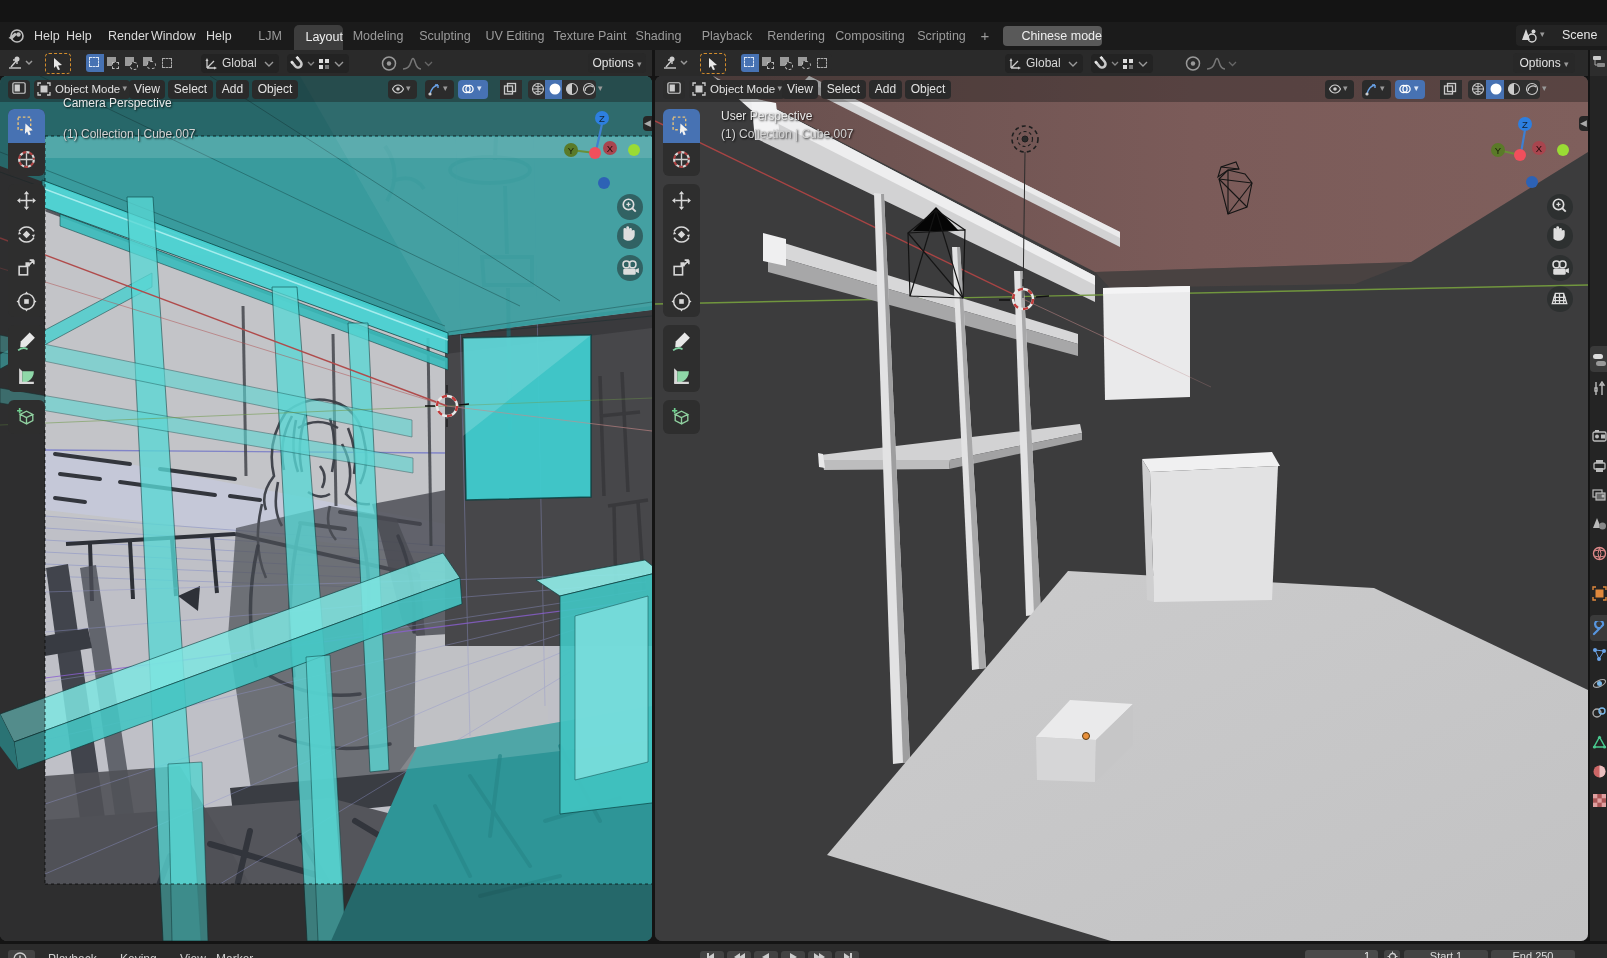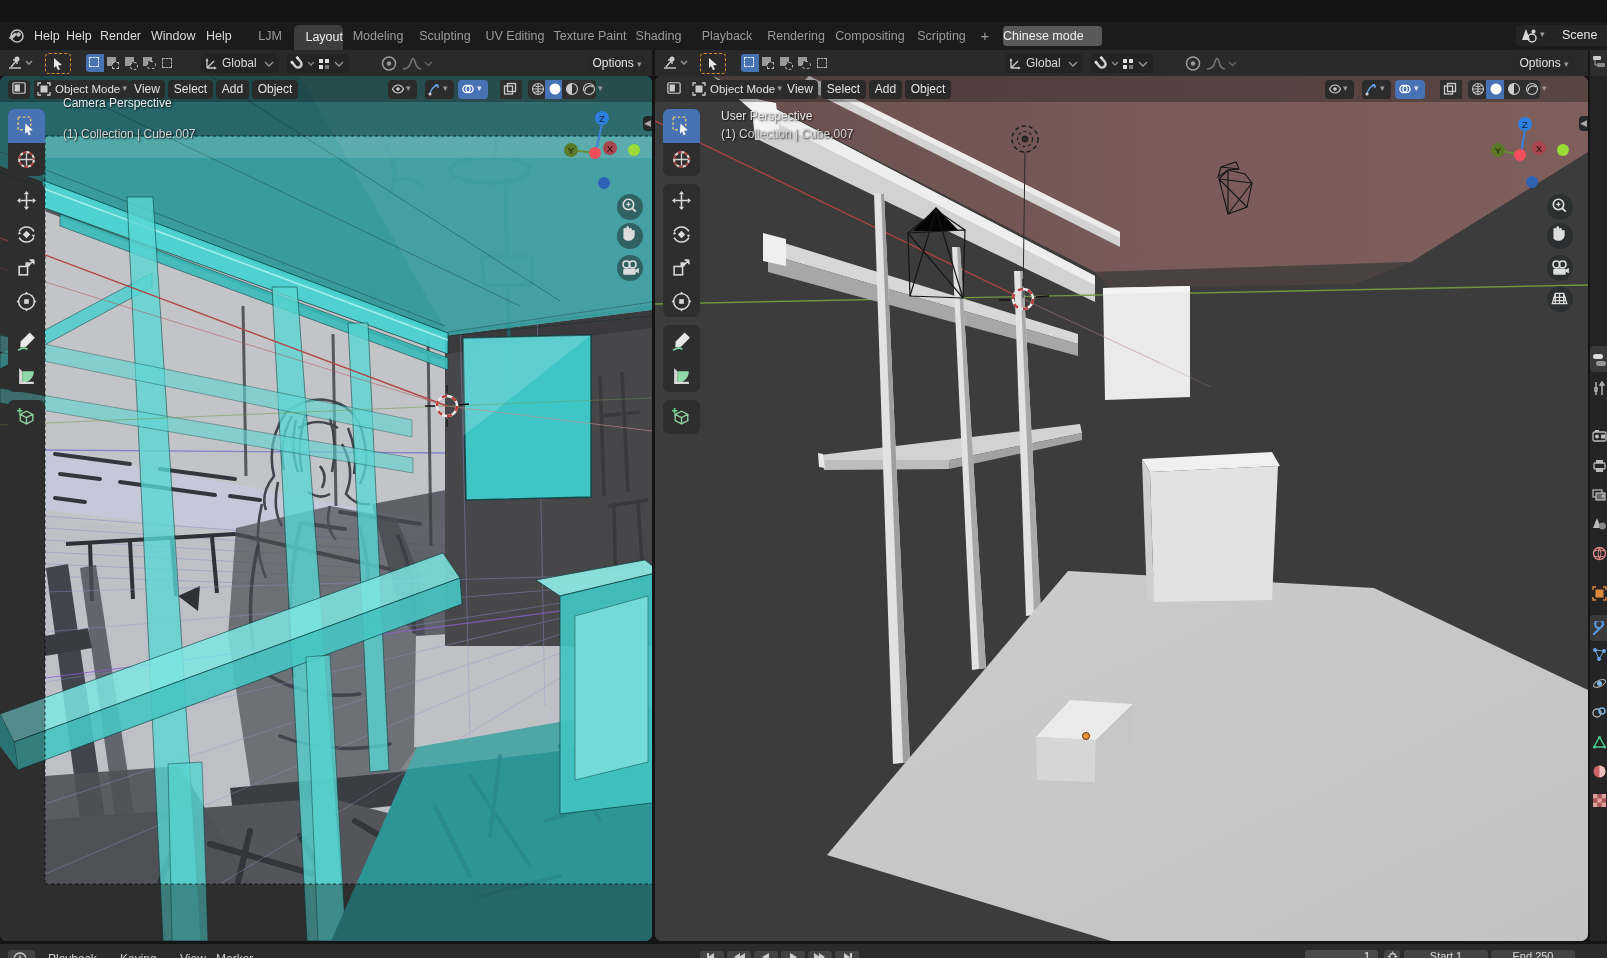--- a/index.html
+++ b/index.html
@@ -7,21 +7,21 @@
 .abs{position:absolute}
 #stage{position:absolute;left:0;top:0;width:1607px;height:958px}
 
 #title{left:0;top:0;width:1607px;height:22px;background:#ffffff;color:#1c1c1c;font-size:13px;line-height:22px}
 #title .txt{position:absolute;left:22px;top:0}
 
 #topbar{left:0;top:22px;width:1607px;height:28px;background:#1b1b1b;color:#d6d6d6;font-size:12.5px}
 .menu{position:absolute;top:7px;color:#dadada}
 .tab{position:absolute;top:0;height:28px;line-height:28px;color:#9b9b9b;text-align:center}
 .tabact{position:absolute;top:3px;height:25px;line-height:25px;background:#3d3d3d;border-radius:5px 5px 0 0;color:#f0f0f0;text-align:right}
-#chmode{position:absolute;left:1003px;top:4px;width:99px;height:20px;background:#595959;border-radius:4px;color:#eee;text-align:left;line-height:20px;font-size:12.5px}
+#chmode{position:absolute;left:1003px;top:4px;width:99px;height:20px;background:#595959;border-radius:4px;color:#eee;text-align:right;line-height:20px;font-size:12.5px}
 #scenew{position:absolute;left:1516px;top:3px;width:91px;height:21px;background:#242424;border-radius:4px 0 0 4px}
 
 #toolrow{left:0;top:50px;width:1607px;height:26px;background:#141414}
 .thdr{position:absolute;top:0;height:26px;background:#2a2a2a}
 .w{position:absolute;background:#232323;border-radius:4px;color:#d8d8d8;font-size:12px}
 .btn{position:absolute;background:#2c2c2c;border-radius:4px;color:#e2e2e2;font-size:12px;text-align:center}
 
 #vpL{left:0;top:76px;width:652px;height:865px;background:#3d3d3d;border-radius:7px;overflow:hidden}
 #vpR{left:655px;top:76px;width:933px;height:865px;background:#3c3c3d;border-radius:7px;overflow:hidden}
 #props{left:1590px;top:76px;width:17px;height:865px;background:#2d2d2d;overflow:hidden}
@@ -57,21 +57,21 @@
 <body>
 <div id="stage">
   <div id="topbar" class="abs">
     <svg class="abs" style="left:7px;top:5px" width="18" height="18" viewBox="0 0 18 18">
         <circle cx="10" cy="9" r="6" fill="none" stroke="#bfbfbf" stroke-width="1.6"></circle>
         <circle cx="11.5" cy="7.5" r="2.2" fill="#bfbfbf"></circle>
         <path d="M1.5 11 L8 5.5 L10 7.5 L5 12.5 Z" fill="#bfbfbf"></path>
       </svg>
     <span class="menu" style="left:34px">Help</span>
     <span class="menu" style="left:66px">Help</span>
-    <span class="menu" style="left:100px">Render</span>
+    <span class="menu" style="left:108px">Render</span>
     <span class="menu" style="left:151px">Window</span>
     <span class="menu" style="left:206px">Help</span>
     <span class="tab" style="left:252px;width:36px">LJM</span>
     <span class="tabact" style="left:294px;width:49px">Layout</span>
     <span class="tab" style="left:347px;width:62px">Modeling</span>
     <span class="tab" style="left:414px;width:62px">Sculpting</span>
     <span class="tab" style="left:481px;width:68px">UV Editing</span>
     <span class="tab" style="left:553px;width:74px">Texture Paint</span>
     <span class="tab" style="left:631px;width:55px">Shading</span>
     <span class="tab" style="left:695px;width:64px">Playback</span>

